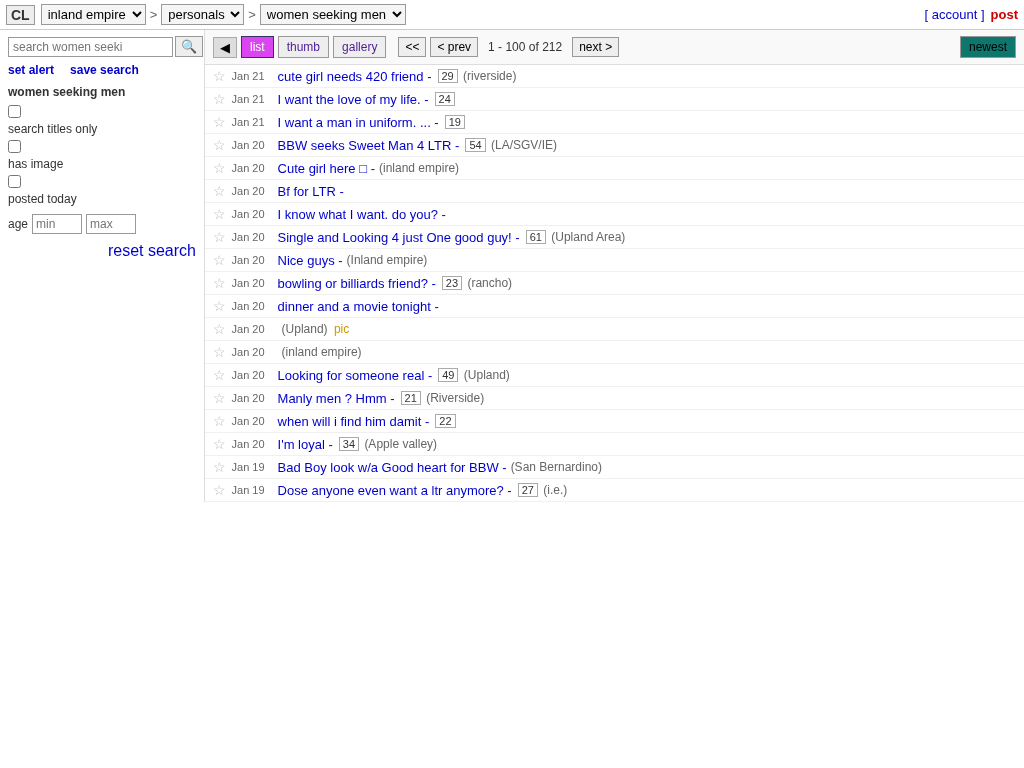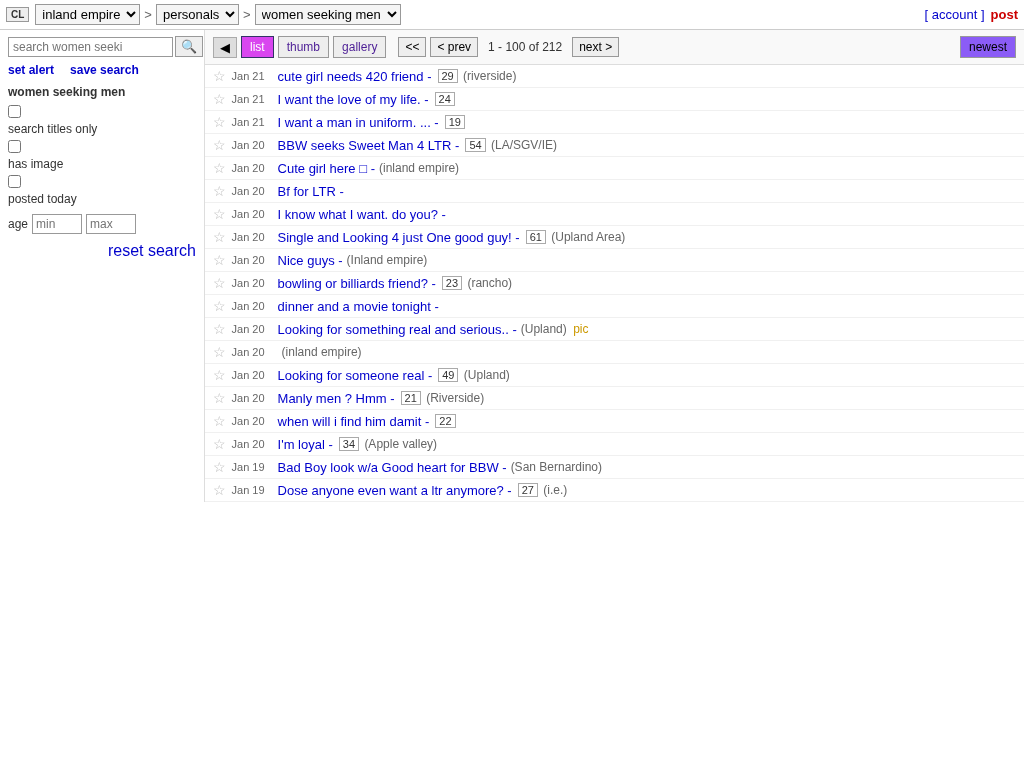--- a/index.html
+++ b/index.html
@@ -8,21 +8,21 @@
     
     #top-bar {
       display: flex;
       align-items: center;
       padding: 4px 6px;
       border-bottom: 1px solid #ccc;
       background: #fff;
     }
     #cl-logo {
       font-weight: bold;
-      font-size: 10px;
+      font-size: 14px;
       margin-right: 6px;
       border: 1px solid #999;
       padding: 1px 4px;
       background: #eee;
     }
     .nav-select {
       font-size: 13px;
       padding: 1px 2px;
       border: 1px solid #999;
       background: #f5f5f5;
@@ -163,21 +163,21 @@
       cursor: pointer;
       font-size: 12px;
     }
     #page-info {
       font-size: 12px;
       margin: 0 6px;
       color: #333;
     }
     #newest-btn {
       margin-left: auto;
-      background: #8b5cf6;
+      background: #0f766e;
       border: 1px solid #999;
       padding: 3px 8px;
       font-size: 12px;
       cursor: pointer;
     }
 
     
     #listings {
       padding: 0;
     }
@@ -359,21 +359,20 @@
         </div>
         <div class="listing-row">
           <span class="star">☆</span>
           <span class="listing-date">Jan 20</span>
           <a href="#" class="listing-title">dinner and a movie tonight -</a>
           <span class="listing-meta"></span>
         </div>
         <div class="listing-row">
           <span class="star">☆</span>
           <span class="listing-date">Jan 20</span>
-          <a href="#" class="listing-title">Looking for something real and serious.. -</a>
           <span class="listing-meta"><span>(Upland)</span> <span class="listing-pic">pic</span></span>
         </div>
         <div class="listing-row">
           <span class="star">☆</span>
           <span class="listing-date">Jan 20</span>
           <span class="listing-meta"><span>(inland empire)</span></span>
         </div>
         <div class="listing-row">
           <span class="star">☆</span>
           <span class="listing-date">Jan 20</span>

